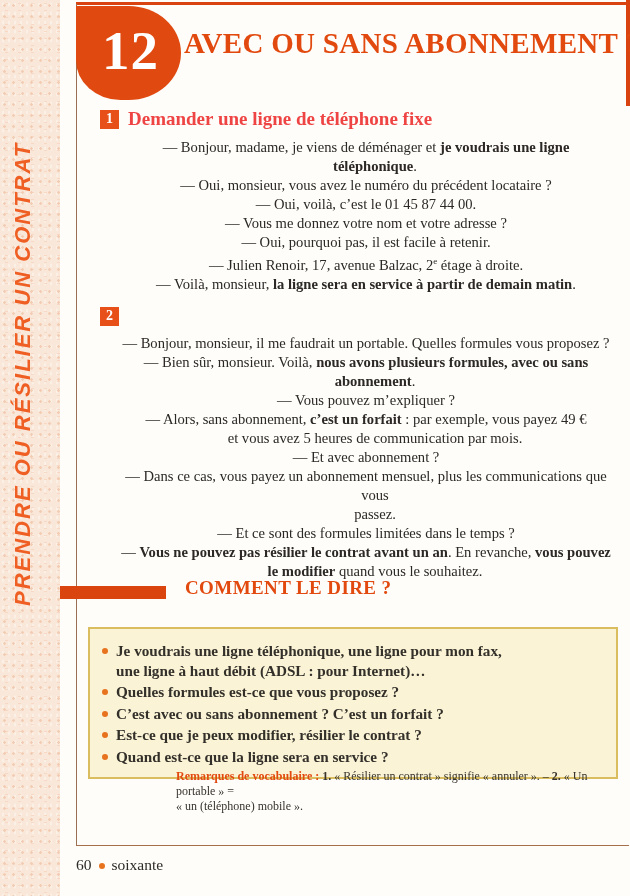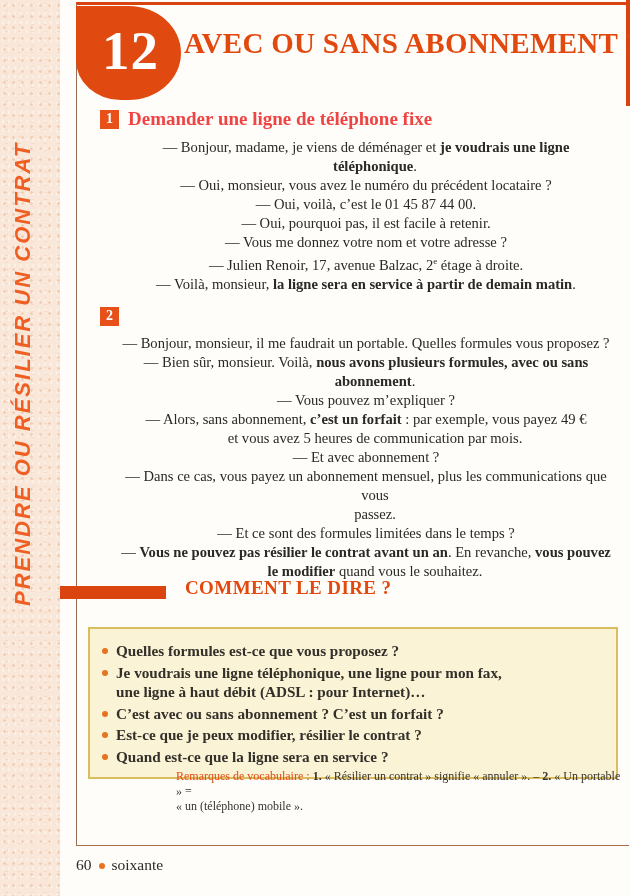--- a/index.html
+++ b/index.html
@@ -76,21 +76,21 @@
   }
   .yellow-box ul{list-style:none;margin:0;padding:0;}
   .yellow-box li{display:flex;margin:2px 0;}
   .bdot{flex:none;width:6px;height:6px;border-radius:50%;background:#e8731f;margin:7px 8px 0 2px;}
   .btext{font-size:15.2px;line-height:19.5px;color:#33302a;}
   
   .remarks{
     position:absolute;left:176px;top:769px;width:446px;margin:0;
     font-size:12px;line-height:15px;color:#37332d;
   }
-  .rlabel{font-weight:normal;color:#e2490e;}
+  .rlabel{font-weight:bold;color:#e2490e;}
   
   .footer{position:absolute;left:76px;top:856px;font-size:15.5px;color:#2e2b27;}
   .footer .dot{display:inline-block;width:6px;height:6px;border-radius:50%;background:#e8731f;margin:0 7px 1px 7px;vertical-align:middle;}
 </style>
 </head>
 <body>
 
 <div class="page">
 
   <div class="sidebar">
@@ -110,22 +110,22 @@
   <div id="sections">
       <div class="section">
         <div class="sec-head">
           <span class="sec-num">1</span>
           <span class="sec-title">Demander une ligne de téléphone fixe</span>
         </div>
         <div class="sec-lines">
           <p class="dline"><span>— Bonjour, madame, je viens de déménager et </span><span class="b">je voudrais une ligne téléphonique</span><span>.</span></p>
           <p class="dline"><span>— Oui, monsieur, vous avez le numéro du précédent locataire ?</span></p>
           <p class="dline"><span>— Oui, voilà, c’est le 01 45 87 44 00.</span></p>
+          <p class="dline"><span>— Vous me donnez votre nom et votre adresse ?</span></p>
           <p class="dline"><span>— Oui, pourquoi pas, il est facile à retenir.</span></p>
-          <p class="dline"><span>— Vous me donnez votre nom et votre adresse ?</span></p>
           <p class="dline"><span>— Julien Renoir, 17, avenue Balzac, 2</span><sup>e</sup><span> étage à droite.</span></p>
           <p class="dline"><span>— Voilà, monsieur, </span><span class="b">la ligne sera en service à partir de demain matin</span><span>.</span></p>
         </div>
       </div>
       <div class="section">
         <div class="sec-head">
           <span class="sec-num">2</span>
         </div>
         <div class="sec-lines">
           <p class="dline"><span>— Bonjour, monsieur, il me faudrait un portable. Quelles formules vous proposez ?</span></p>
@@ -142,25 +142,25 @@
 
   <div class="cld-row">
     <div class="cld-bar"></div>
     <div class="cld-title">COMMENT LE DIRE ?</div>
   </div>
 
   <div class="yellow-box">
     <ul id="bullets">
         <li>
           <span class="bdot"></span>
-          <span class="btext"><span class="b">Quelles formules est-ce que vous proposez ?</span></span>
+          <span class="btext"><span class="b">Je voudrais une ligne téléphonique, une ligne pour mon fax,</span><br><span class="b">une ligne à haut débit (ADSL : pour Internet)…</span></span>
         </li>
         <li>
           <span class="bdot"></span>
-          <span class="btext"><span class="b">Je voudrais une ligne téléphonique, une ligne pour mon fax,</span><br><span class="b">une ligne à haut débit (ADSL : pour Internet)…</span></span>
+          <span class="btext"><span class="b">Quelles formules est-ce que vous proposez ?</span></span>
         </li>
         <li>
           <span class="bdot"></span>
           <span class="btext"><span class="b">C’est avec ou sans abonnement ? C’est un forfait ?</span></span>
         </li>
         <li>
           <span class="bdot"></span>
           <span class="btext"><span class="b">Est-ce que je peux modifier, résilier le contrat ?</span></span>
         </li>
         <li>

